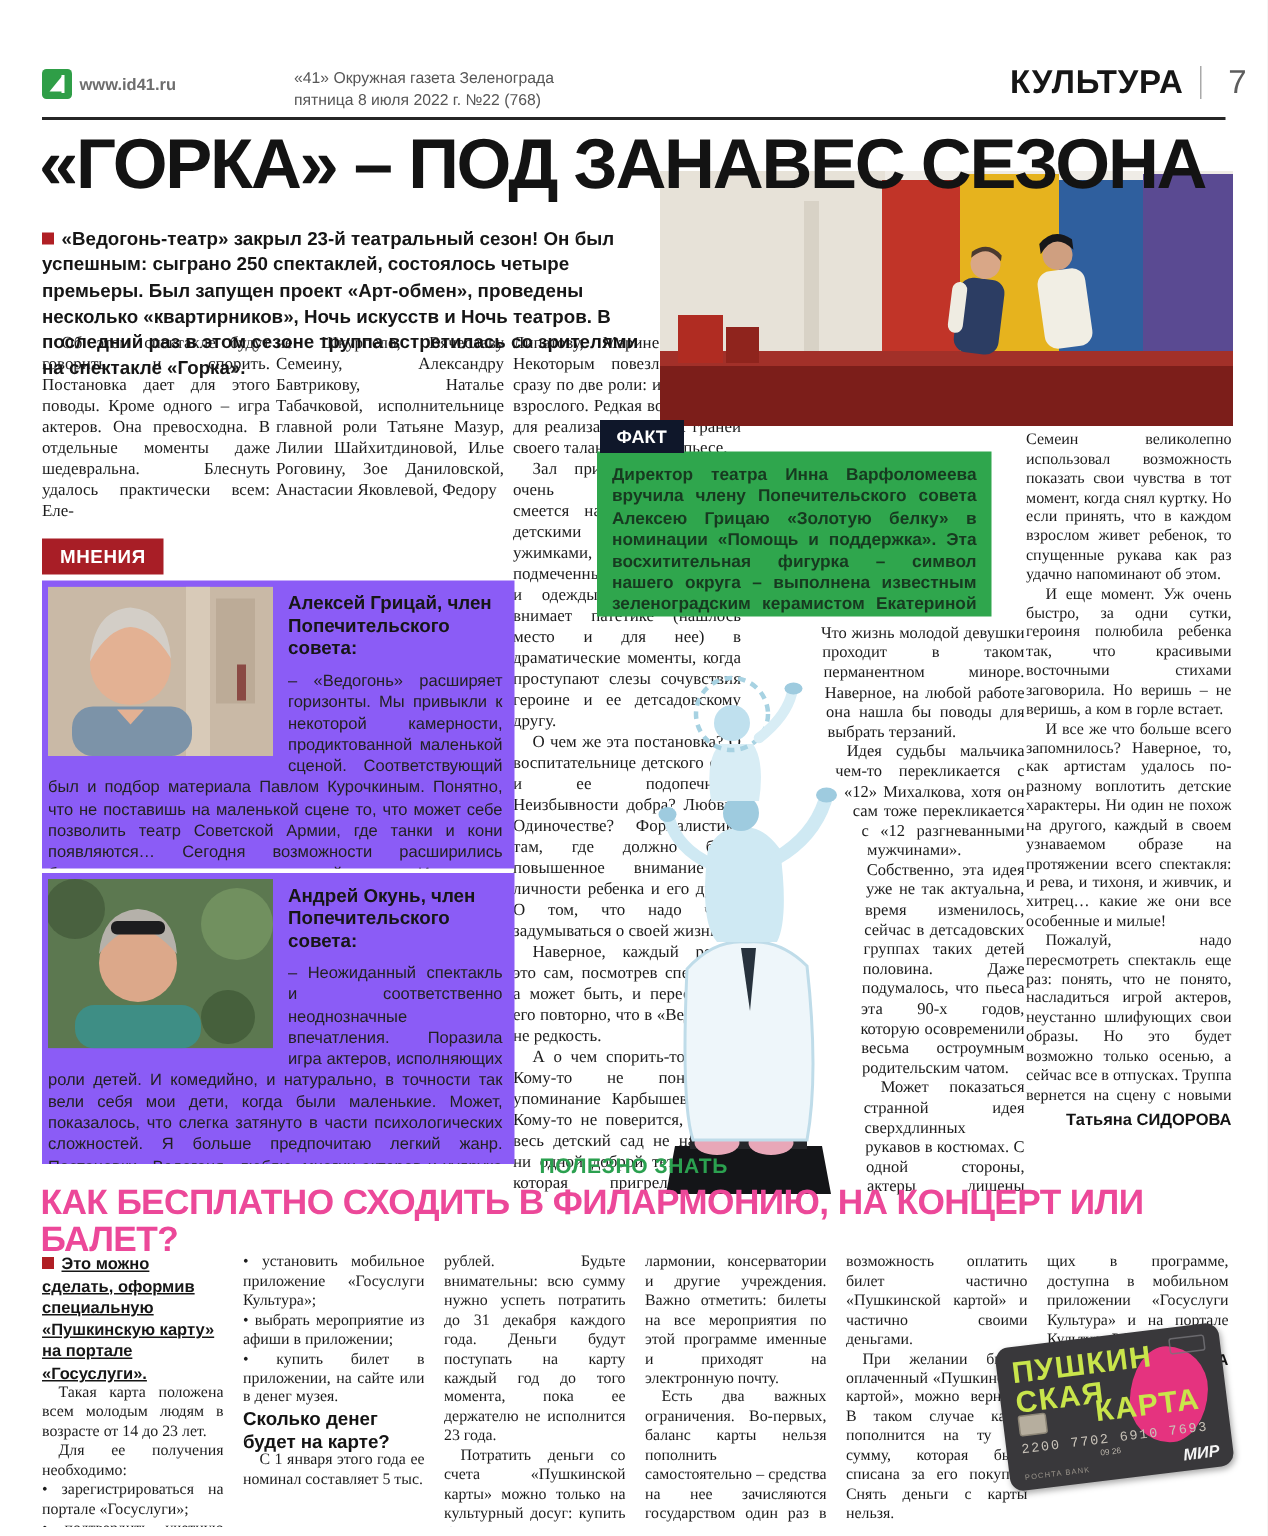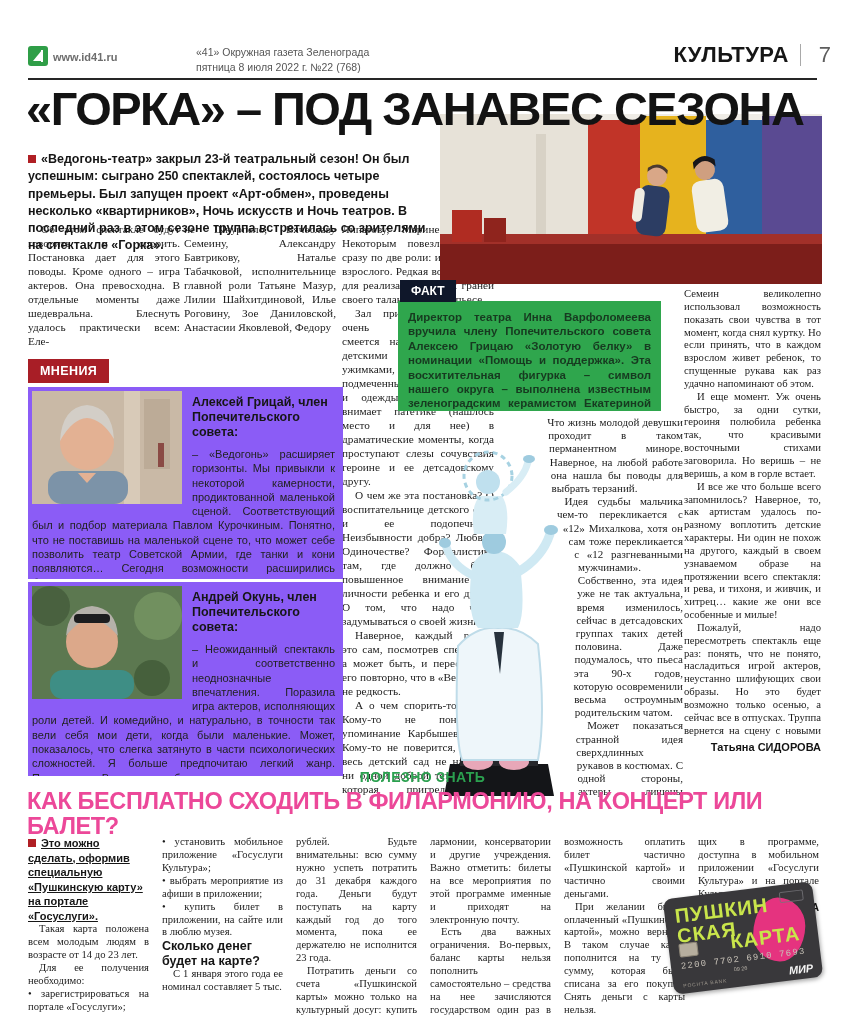--- a/index.html
+++ b/index.html
@@ -240,21 +240,21 @@
     <p class="blead"><span class="sq"></span><span>Это можно сделать, оформив специальную «Пушкинскую карту» на портале «Госуслуги».</span></p>
     <p class="ind">Такая карта положена всем молодым людям в возрасте от 14 до 23 лет.</p>
     <p class="ind">Для ее получения необходимо:</p>
     <p class="bullet">• зарегистрироваться на портале «Госуслуги»;</p>
     <p class="bullet">• подтвердить учетную запись;</p>
   </div>
 
   <div class="abs bcol b2">
     <p class="bullet">• установить мобильное приложение «Госуслуги Культура»;</p>
     <p class="bullet">• выбрать мероприятие из афиши в приложении;</p>
-    <p class="bullet">• купить билет в приложении, на сайте или в люблю музея.</p>
+    <p class="bullet">• купить билет в приложении, на сайте или в денег музея.</p>
     <p class="bsub">Сколько денег будет на карте?</p>
     <p class="ind">С 1 января этого года ее номинал составляет 5 тыс.</p>
   </div>
 
   <div class="abs bcol b3">
     <p>рублей. Будьте внимательны: всю сумму нужно успеть потратить до 31 декабря каждого года. Деньги будут поступать на карту каждый год до того момента, пока ее держателю не исполнится 23 года.</p>
     <p class="ind">Потратить деньги со счета «Пушкинской карты» можно только на культурный досуг: купить билеты в музеи, театры, галереи, фи-</p>
   </div>
 
   <div class="abs bcol b4">

